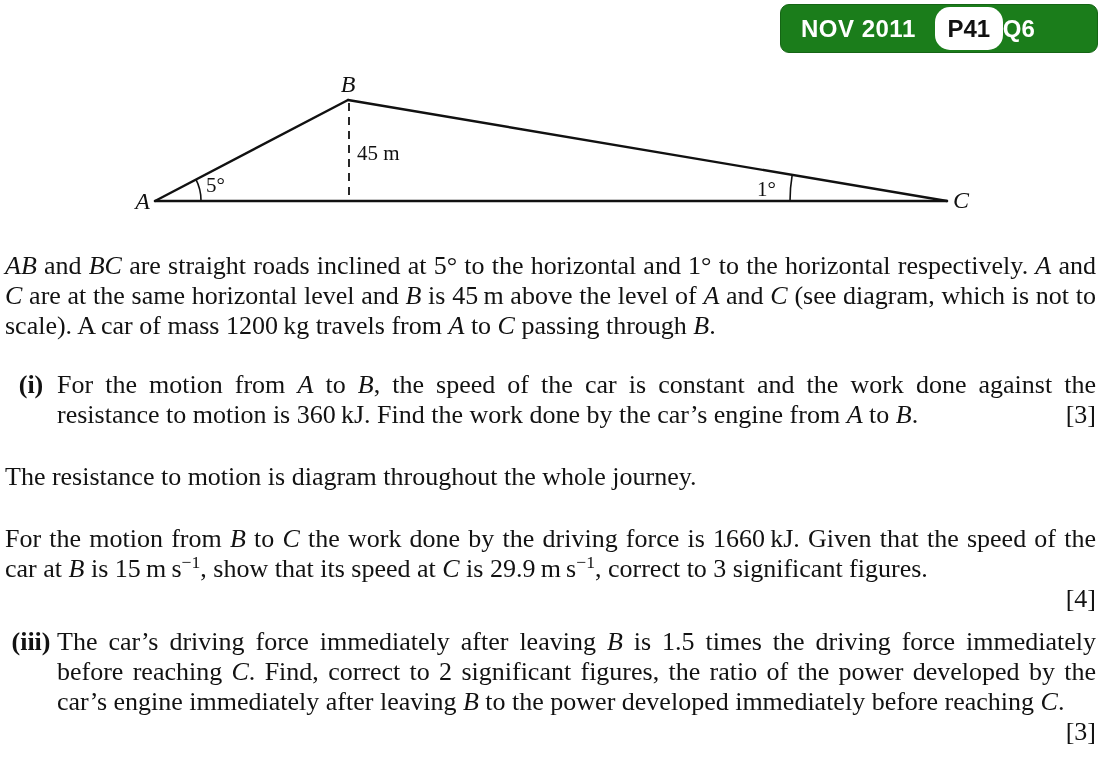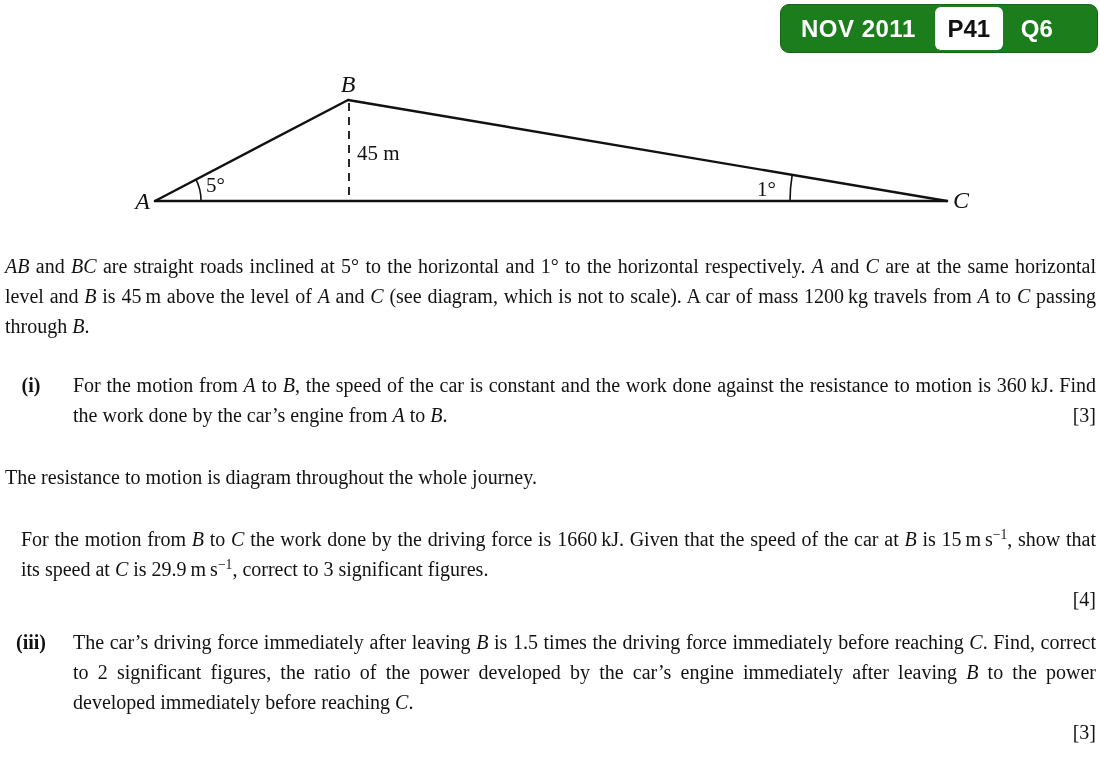--- a/index.html
+++ b/index.html
@@ -13,46 +13,46 @@
   .badge {
     position:absolute; left:780px; top:4px; width:318px; height:49px;
     background:#1b7d1b; border:1px solid #156515; border-radius:9px;
     box-sizing:border-box;
     display:flex; align-items:center;
     font-family:"Liberation Sans", sans-serif; font-weight:bold;
     font-size:24px; color:#ffffff;
   }
   .badge .session { margin-left:20px; letter-spacing:0.5px; }
   .badge .paper-box {
-    margin-left:19px; width:68px; height:43px; border-radius:6px;
+    margin-left:19px; width:68px; height:43px; border-radius:15px;
     background:#ffffff; color:#111111;
     display:flex; align-items:center; justify-content:center;
   }
-  .badge .qnum { margin-left:18px; }
+  .badge .qnum { }
 
   
   .diagram { position:absolute; left:0; top:0; width:1100px; height:245px; }
   .diagram text { fill:#111111; }
   .vlabel { font:italic 24px "Liberation Serif", serif; }
   .mlabel { font:21px "Liberation Serif", serif; }
 
   
   .textblock {
     position:absolute; left:5px; right:4px;
-    font-size:20px; line-height:30px; text-align:justify;
+    font-size:26px; line-height:30px; text-align:justify;
   }
   #intro { top:251px; }
   #note  { top:462px; text-align:left; }
   #part1 { top:370px; }
   #part2 { top:524px; }
   #part3 { top:627px; }
 
   .part { display:flex; }
   .part .marker { flex:0 0 52px; text-align:center; font-weight:bold; }
-  .part .content { flex:1; position:relative; margin-left:16px; }
+  .part .content { flex:1; position:relative; margin-left:0; }
   .mark-inline { position:absolute; right:0; bottom:0; }
   .mark-line { text-align:right; }
 
   .it  { font-style:italic; }
   .sup { font-size:0.68em; position:relative; top:-0.5em; line-height:0; }
 </style>
 </head>
 <body>
 
 <main>

